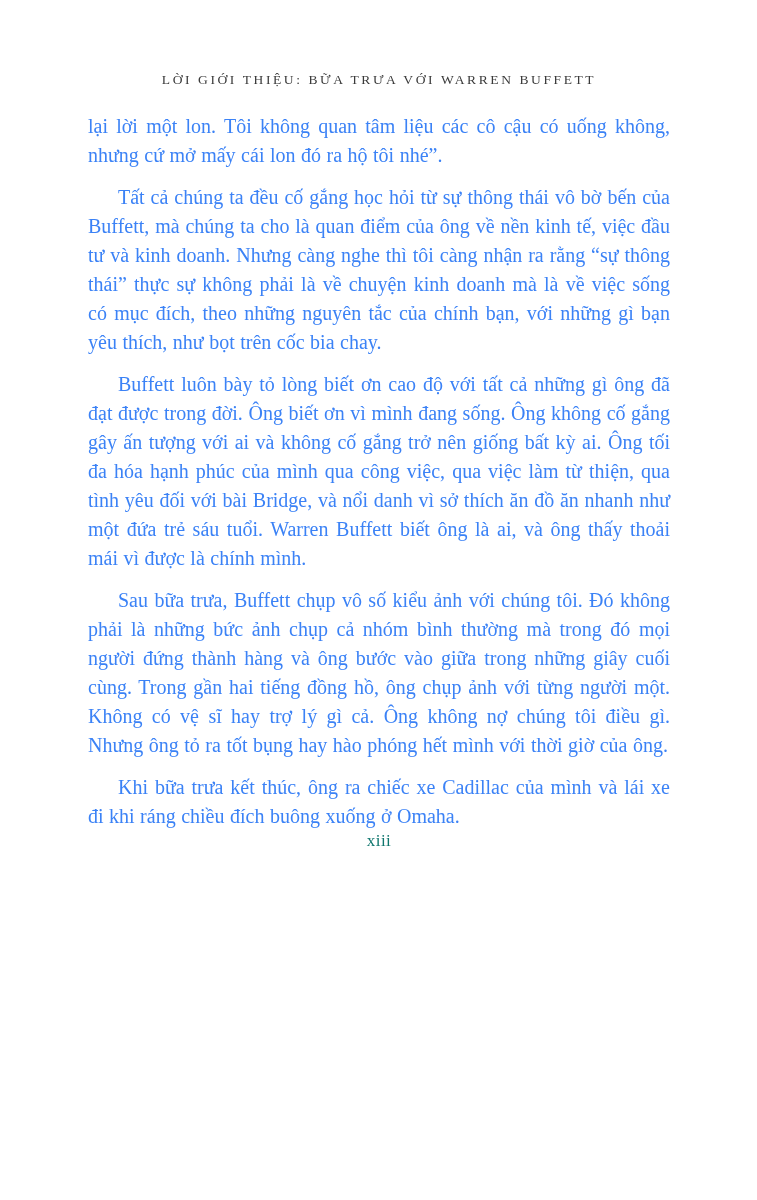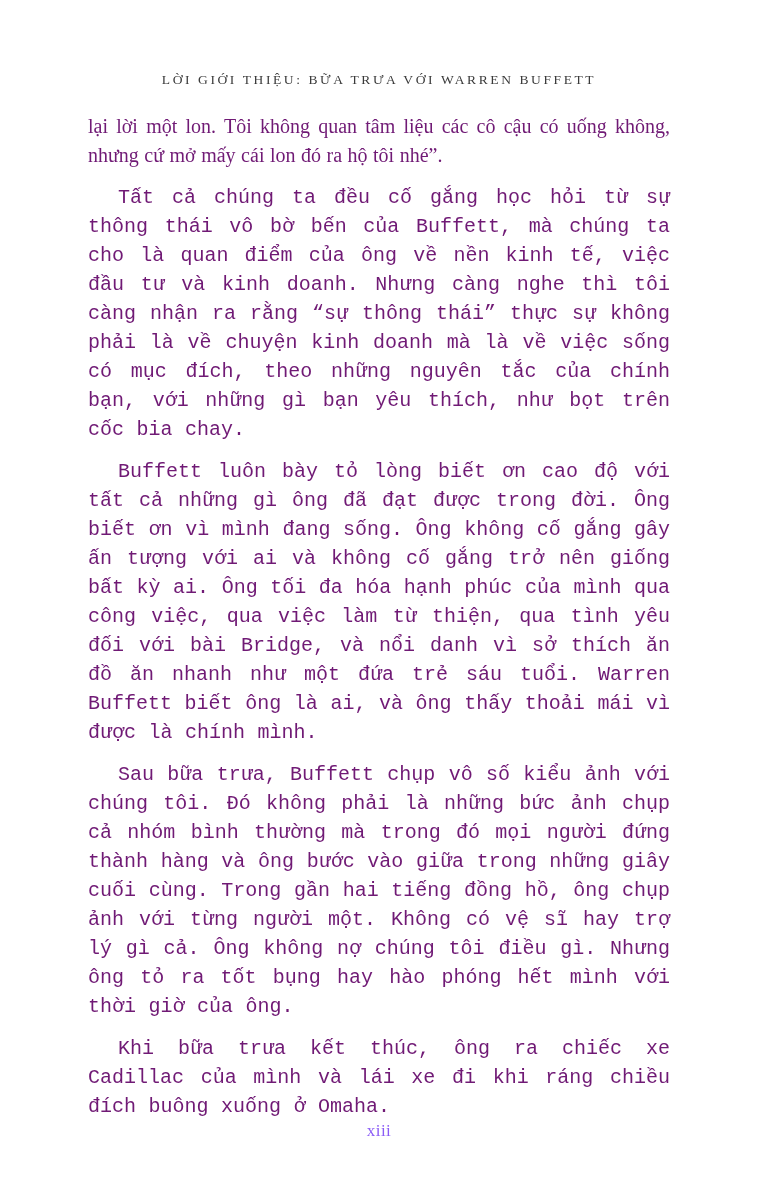--- a/index.html
+++ b/index.html
@@ -35,39 +35,38 @@
   }
 
   .body-text {
     flex: 0 0 auto;
   }
 
   .para {
     font-size: 20px;
     line-height: 29px;
     text-align: justify;
-    color: #701a75;
+    color: #3b82f6;
     margin-bottom: 13px;
     word-spacing: 0.5px;
   }
 
   .para.indent {
     text-indent: 30px;
-    font-family: Liberation Mono, monospace;
   }
 
   .para:last-child {
     margin-bottom: 0;
   }
 
   .folio {
     margin-top: auto;
     text-align: center;
     font-size: 17px;
-    color: #8b5cf6;
+    color: #0f766e;
     letter-spacing: 0.5px;
   }
 </style>
 </head>
 <body>
 
 <div class="page">
   <header class="running-head">LỜI GIỚI THIỆU: BỮA TRƯA VỚI WARREN BUFFETT</header>
 
   <main class="body-text" id="paragraphs">

